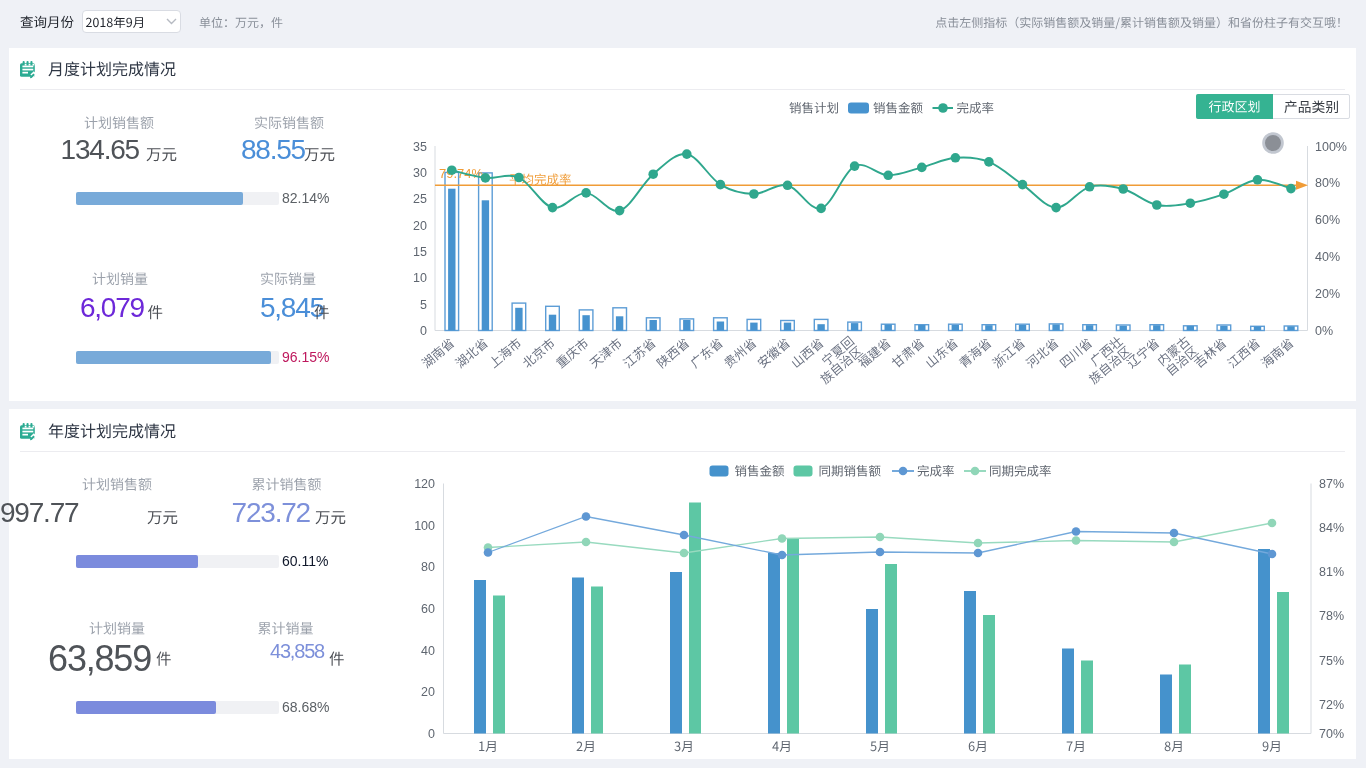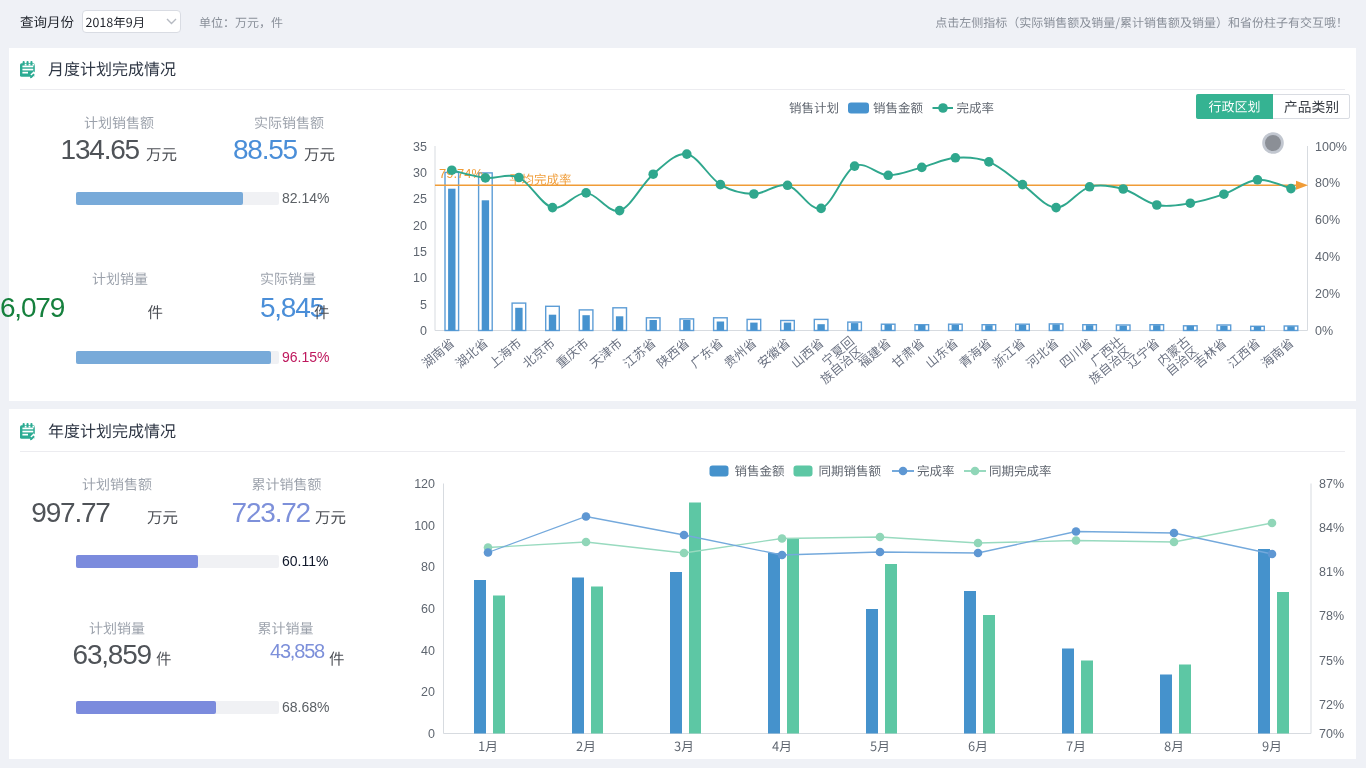--- a/index.html
+++ b/index.html
@@ -3,26 +3,26 @@
 *{margin:0;padding:0;box-sizing:border-box}
 body{width:1366px;height:768px;overflow:hidden;background:#eff1f6;
 font-family:"Liberation Sans",sans-serif;position:relative}
 </style></head><body>
 <div style="position:absolute;left:9px;top:48px;width:1347px;height:353px;background:#fff"></div>
 <div style="position:absolute;left:9px;top:409px;width:1347px;height:350px;background:#fff"></div>
 <div style="position:absolute;left:20px;top:89px;width:1325px;height:1px;background:#ececf0"></div>
 <div style="position:absolute;left:20px;top:451px;width:1325px;height:1px;background:#ececf0"></div>
 <div style="position:absolute;left:82px;top:10px;width:99px;height:23px;background:#fff;border:1px solid #d9dce3;border-radius:4px"></div>
 <div style="position:absolute;left:0;top:136.3px;width:139px;text-align:right;font-size:28px;letter-spacing:-1.2px;color:#4f5358;line-height:1">134.65</div>
-<div style="position:absolute;left:0;top:136.3px;width:297px;text-align:right;font-size:28px;letter-spacing:-1.2px;color:#4a8ed8;line-height:1">88.55</div>
-<div style="position:absolute;left:0;top:294.3px;width:144px;font-size:28px;letter-spacing:-1.2px;color:#15803d;line-height:1">6,079</div>
+<div style="position:absolute;left:8px;top:136.3px;width:297px;text-align:right;font-size:28px;letter-spacing:-1.2px;color:#4a8ed8;line-height:1">88.55</div>
+<div style="position:absolute;left:0;top:294.3px;width:144px;text-align:right;font-size:28px;letter-spacing:-1.2px;color:#6d28d9;line-height:1">6,079</div>
 <div style="position:absolute;left:17px;top:294.3px;width:307px;text-align:right;font-size:28px;letter-spacing:-1.2px;color:#4a8ed8;line-height:1">5,845</div>
-<div style="position:absolute;left:0;top:499.3px;width:141px;text-align:center;font-size:28px;letter-spacing:-1.2px;color:#4f5358;line-height:1">997.77</div>
+<div style="position:absolute;left:0;top:499.3px;width:141px;text-align:left;font-size:28px;letter-spacing:-1.2px;color:#4f5358;line-height:1">997.77</div>
 <div style="position:absolute;left:0;top:499.3px;width:310px;text-align:right;font-size:28px;letter-spacing:-1.2px;color:#7d90da;line-height:1">723.72</div>
-<div style="position:absolute;left:0;top:640.8px;width:151px;text-align:right;font-size:28px;letter-spacing:-1.2px;color:#4f5358;line-height:1">63,859</div>
+<div style="position:absolute;left:0;top:640.8px;width:151px;text-align:right;font-size:36px;letter-spacing:-1.2px;color:#4f5358;line-height:1">63,859</div>
 <div style="position:absolute;left:0;top:640.8px;width:324px;text-align:right;font-size:20px;letter-spacing:-1.2px;color:#7d90da;line-height:1">43,858</div>
 <div style="position:absolute;left:76px;top:192px;width:203px;height:13px;background:#f0f1f4;border-radius:2px"></div>
 <div style="position:absolute;left:76px;top:192px;width:167px;height:13px;background:#78aad9;border-radius:2px"></div>
 <div style="position:absolute;left:282px;top:191px;font-size:14px;color:#5c6166;line-height:15px">82.14%</div>
 <div style="position:absolute;left:76px;top:351px;width:203px;height:13px;background:#f0f1f4;border-radius:2px"></div>
 <div style="position:absolute;left:76px;top:351px;width:195px;height:13px;background:#78aad9;border-radius:2px"></div>
 <div style="position:absolute;left:282px;top:350px;font-size:14px;color:#be185d;line-height:15px">96.15%</div>
 <div style="position:absolute;left:76px;top:555px;width:203px;height:13px;background:#f0f1f4;border-radius:2px"></div>
 <div style="position:absolute;left:76px;top:555px;width:122px;height:13px;background:#7b8bdd;border-radius:2px"></div>
 <div style="position:absolute;left:282px;top:554px;font-size:14px;color:#0f172a;line-height:15px">60.11%</div>

